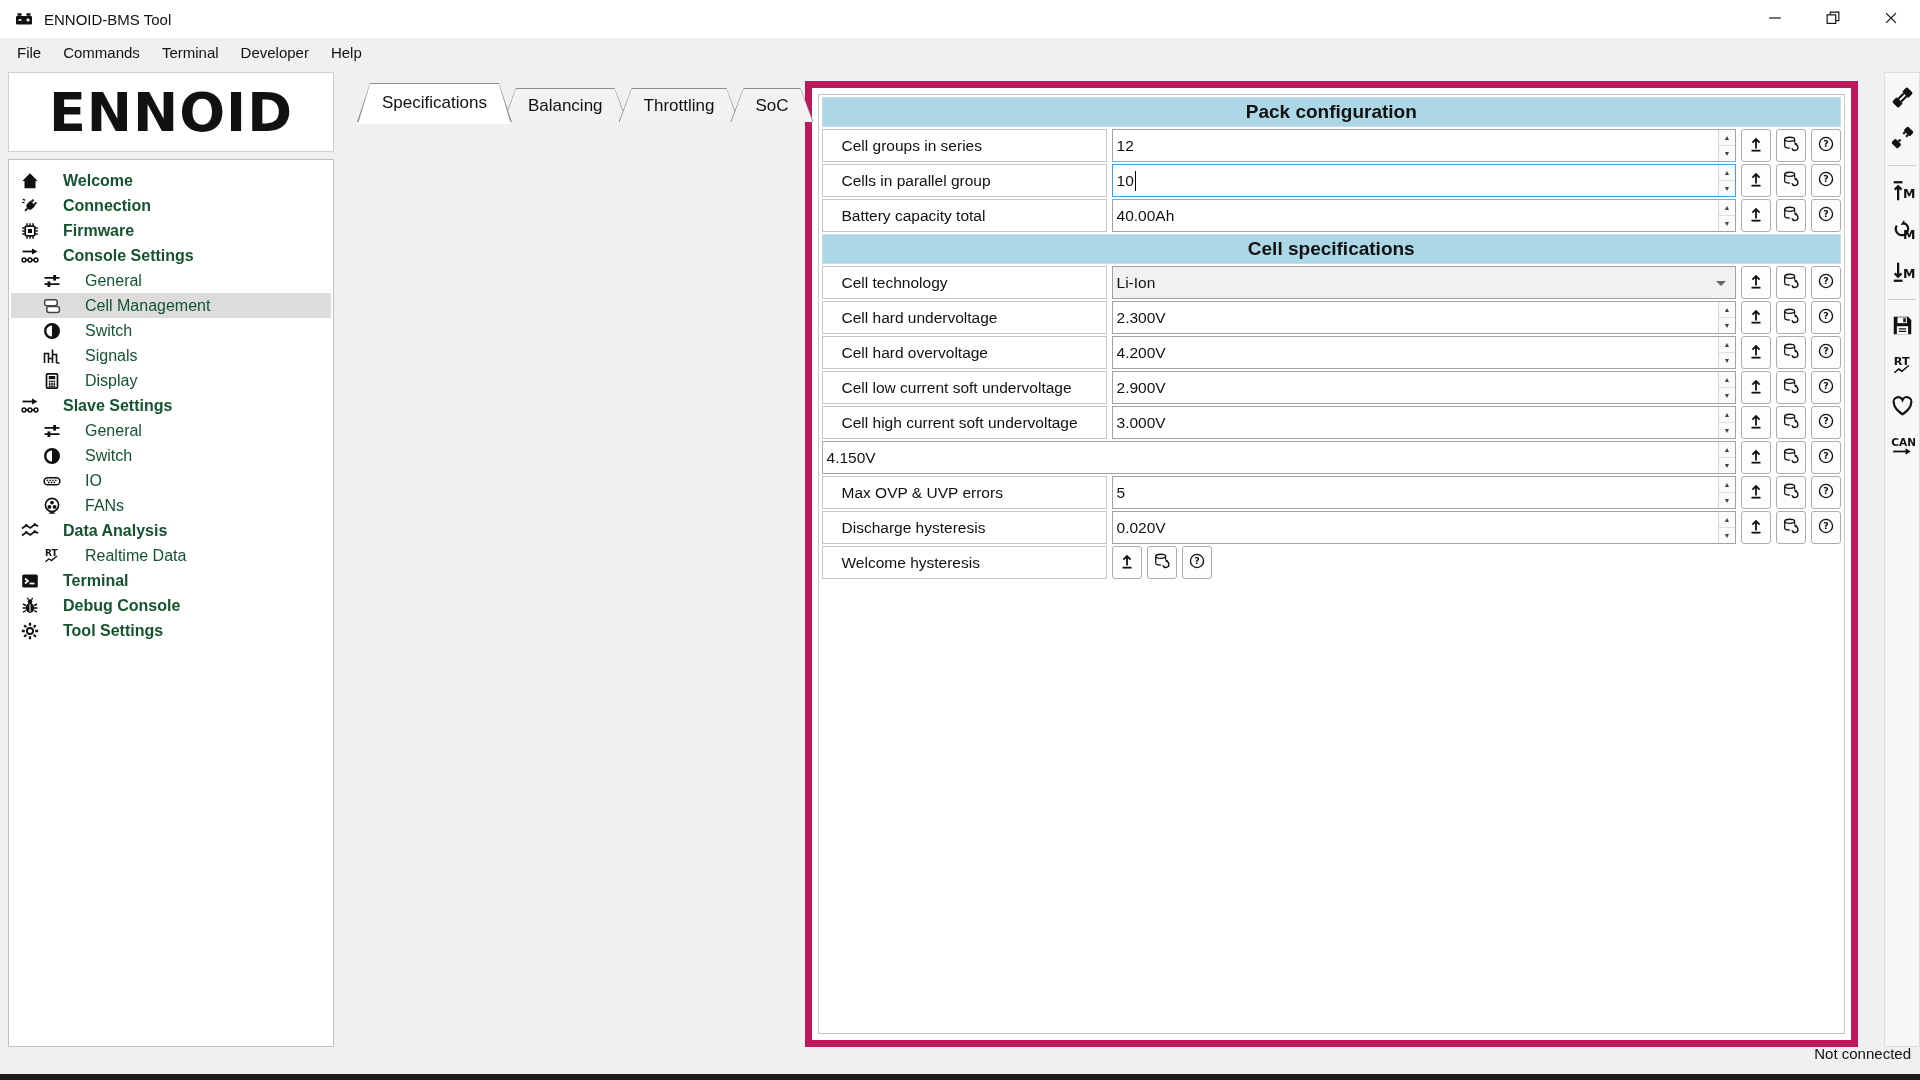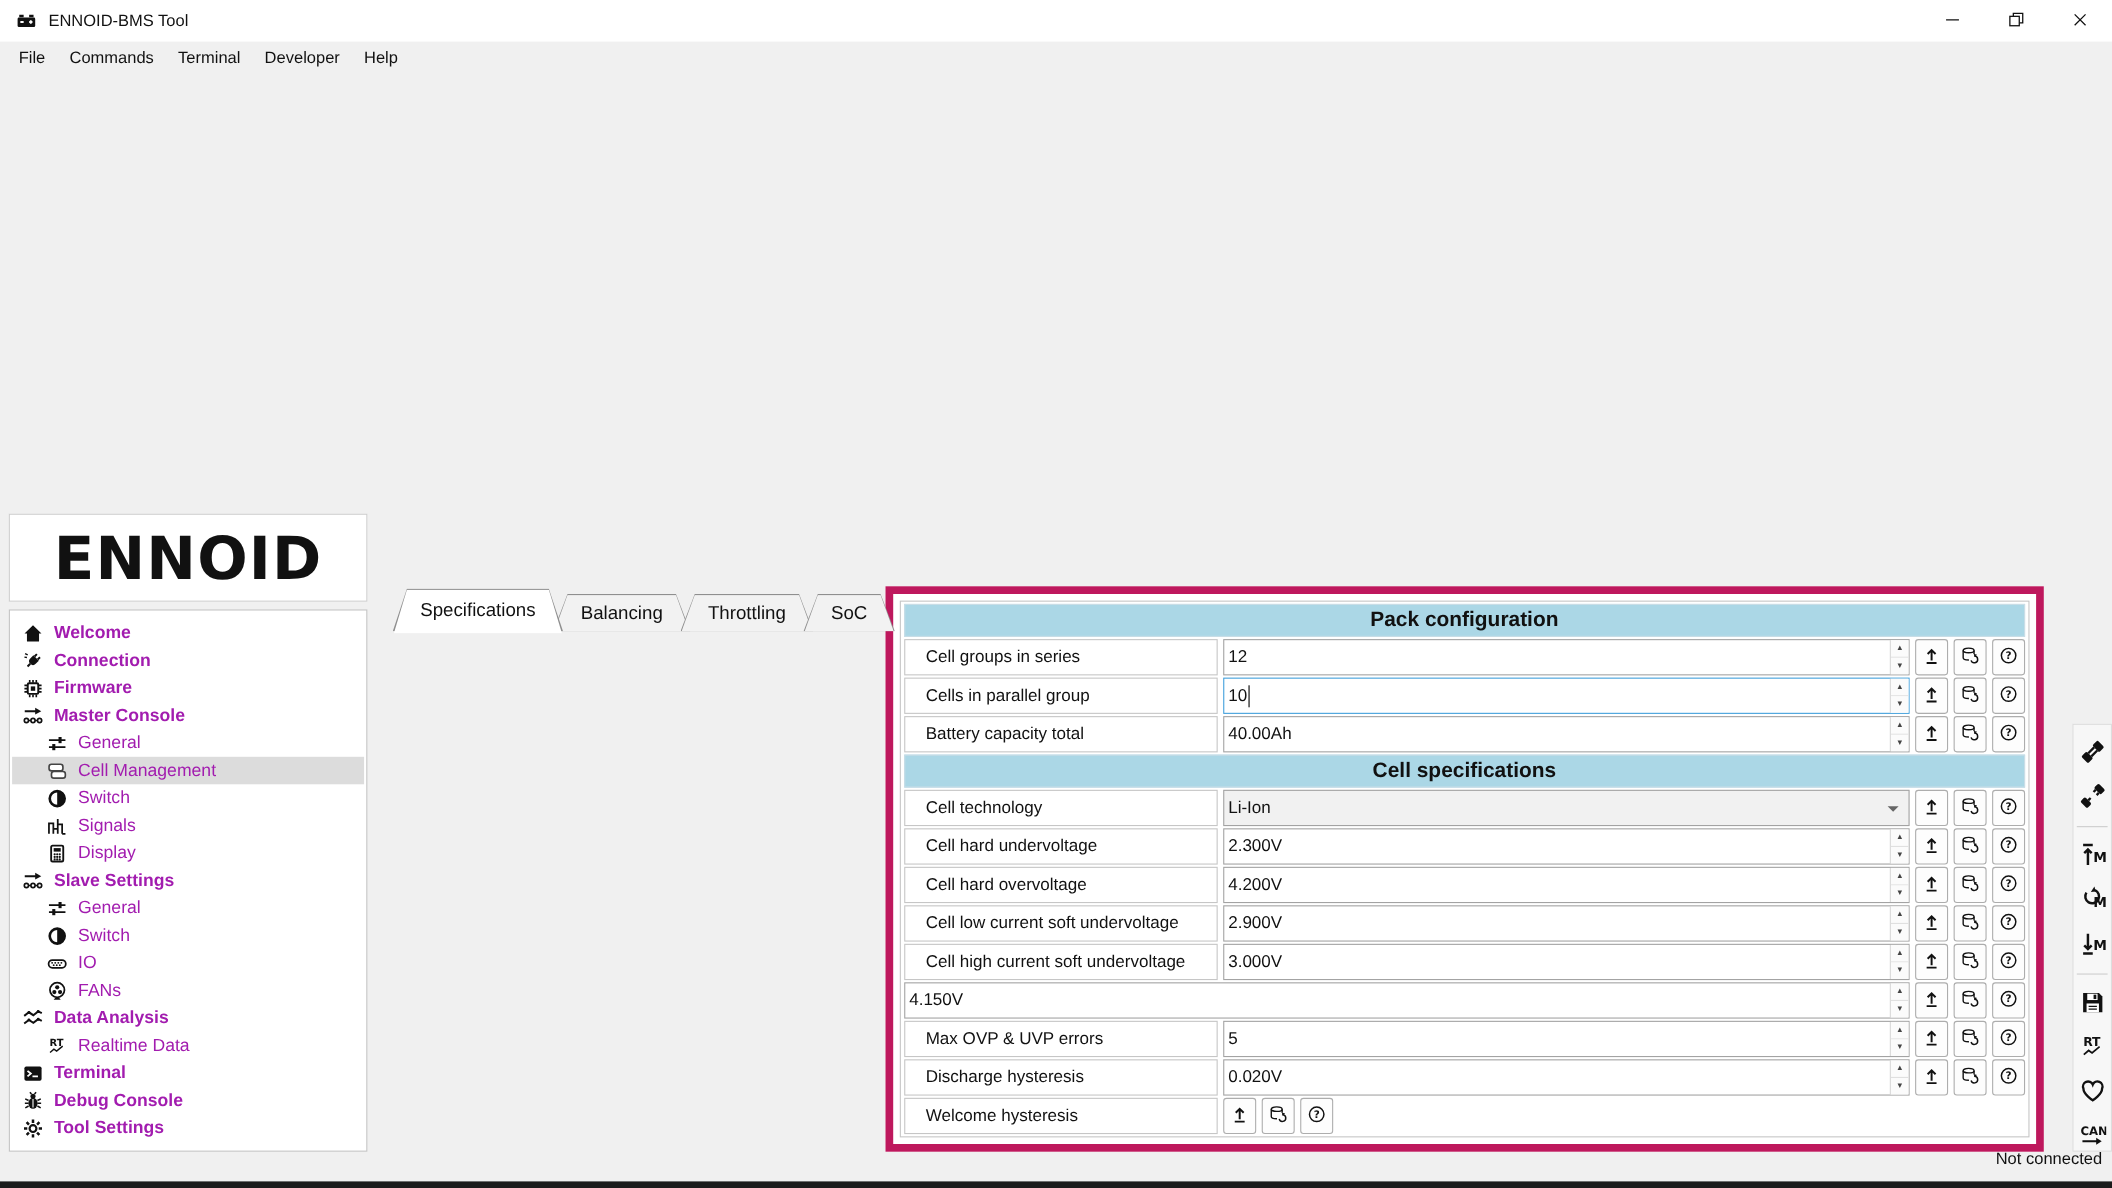--- a/index.html
+++ b/index.html
@@ -18,28 +18,28 @@
   .title-icon { margin-left: 14px; width: 20px; height: 20px; }
   .title-text { margin-left: 10px; font-size: 15px; }
   .win-controls { margin-left: auto; display: flex; height: 100%; }
   .win-btn { width: 58px; height: 100%; border: none; background: transparent; display: flex; align-items: center; justify-content: center; }
 
   
   .menubar { height: 28px; display: flex; align-items: center; padding-left: 6px; background: #f0f0f0; }
   .menu-item { border: none; background: transparent; font-family: inherit; font-size: 15px; padding: 4px 11px; color: #111; }
 
   
-  .workspace { position: absolute; top: 66px; left: 0; right: 0; bottom: 33px; display: flex; align-items: flex-end; }
+  .workspace { position: absolute; top: 66px; left: 0; right: 0; bottom: 33px; display: flex; }
 
   
   .sidebar { width: 326px; margin-left: 8px; margin-top: 6px; display: flex; flex-direction: column; flex: none; }
   .logo-box { background: #fff; border: 1px solid #cfcfcf; height: 80px; display: flex; align-items: center; justify-content: center; }
   .logo-text { font-family: "DejaVu Sans", sans-serif; font-weight: bold; font-size: 54px; letter-spacing: 1px; }
   .nav-box { background: #fff; border: 1px solid #c2c2c2; margin-top: 7px; flex: 1; padding: 8px 2px; overflow: hidden; }
-  .nav-item { display: flex; align-items: center; height: 25px; width: 100%; font-size: 16px; padding-left: 8px; gap: 9px; border: none; background: transparent; font-family: inherit; text-align: left; color: #a21caf; }
+  .nav-item { display: flex; align-items: center; height: 25px; width: 100%; font-size: 16px; padding-left: 8px; gap: 23px; border: none; background: transparent; font-family: inherit; text-align: left; color: #14532d; }
   .nav-item.top { font-weight: bold; }
   .nav-item.child { padding-left: 30px; font-weight: normal; }
   .nav-item.selected { background: #dcdcdc; }
   .nav-ic { width: 21px; height: 21px; flex: none; display: flex; align-items: center; justify-content: center; }
 
   
   .main { flex: 1; min-width: 0; margin: 16px 26px 0 21px; display: flex; flex-direction: row; }
   .tabbar { display: flex; align-items: flex-end; height: 40px; padding-left: 2px; position: relative; z-index: 2; }
   .tab { position: relative; height: 34px; margin-right: -9px; border: none; background: transparent; font-family: inherit; }
   .tab-bg { position: absolute; inset: 0; background: #8f8f8f; clip-path: polygon(13px 0, calc(100% - 13px) 0, 100% 100%, 0 100%); }
@@ -333,21 +333,21 @@
             </svg>
           </span>
           <span>Firmware</span>
         </button>
         <button class="nav-item top">
           <span class="nav-ic">
             <svg width="20" height="20" viewBox="0 0 20 20">
               <use href="#i-flow"></use>
             </svg>
           </span>
-          <span>Master Console</span>
+          <span>Console Settings</span>
         </button>
         <button class="nav-item child">
           <span class="nav-ic">
             <svg width="20" height="20" viewBox="0 0 20 20">
               <use href="#i-sliders"></use>
             </svg>
           </span>
           <span>General</span>
         </button>
         <button class="nav-item child selected">

